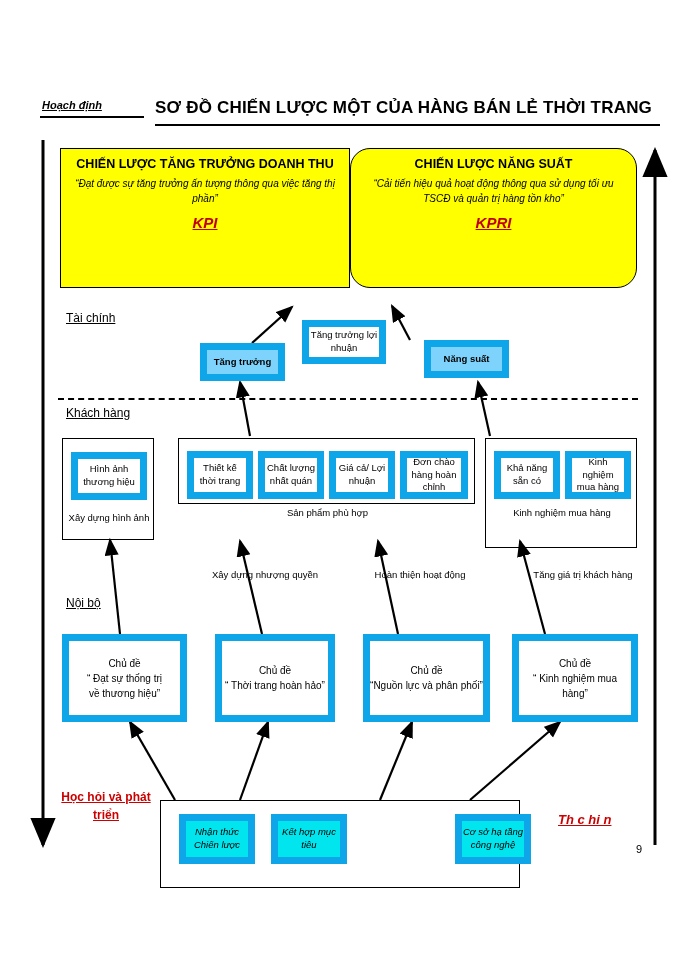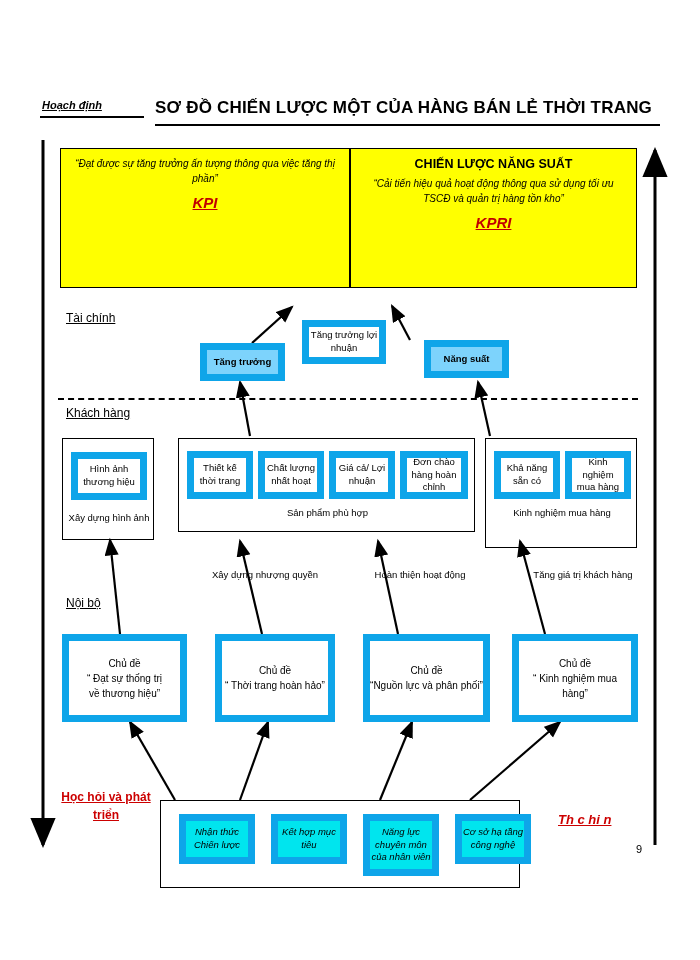--- a/index.html
+++ b/index.html
@@ -98,25 +98,26 @@
     <line x1="470" y1="800" x2="560" y2="722" stroke="#000" stroke-width="2.2" marker-end="url(#ah)"></line>
   </svg>
 
   <div class="abs planning-label" style="left:42px;top:99px;">Hoạch định</div>
   <div class="abs title-rule" style="left:40px;top:116px;width:104px;"></div>
 
   <div class="abs main-title" style="left:155px;top:98px;">SƠ ĐỒ CHIẾN LƯỢC MỘT CỦA HÀNG BÁN LẺ THỜI TRANG</div>
   <div class="abs title-rule" style="left:155px;top:124px;width:505px;"></div>
 
   <div class="abs yellow-box" style="left:60px;top:148px;width:290px;height:140px;">
+    <div class="yellow-title">CHIẾN LƯỢC TĂNG TRƯỞNG DOANH THU</div>
     <div class="yellow-sub">“Đạt được sự tăng trưởng ấn tượng thông qua việc tăng thị phần”</div>
     <div class="kpi">KPI</div>
   </div>
 
-  <div class="abs yellow-box" style="left:350px;top:148px;width:287px;height:140px;">
+  <div class="abs yellow-box" style="left:350px;top:148px;width:287px;height:140px;border-radius:20px;">
     <div class="yellow-title">CHIẾN LƯỢC NĂNG SUẤT</div>
     <div class="yellow-sub">“Cải tiến hiệu quả hoạt động thông qua sử dụng tối ưu TSCĐ và quản trị hàng tồn kho”</div>
     <div class="kpi">KPRI</div>
   </div>
 
   <div class="abs persp" style="left:66px;top:311px;">Tài chính</div>
 
   <div class="abs box cyan ctr" style="left:200px;top:343px;width:85px;height:38px;">
     <span>Tăng trưởng</span>
   </div>
@@ -133,26 +134,26 @@
 
   <div class="abs persp" style="left:66px;top:406px;">Khách hàng</div>
 
   <div class="abs groupbox" style="left:62px;top:438px;width:92px;height:102px;">
     <div class="abs box ctr" style="left:8px;top:13px;width:76px;height:48px;">
       <span>Hình ảnh thương hiệu</span>
     </div>
     <div class="abs grouplabel" style="left:0;top:73px;width:92px;">Xây dựng hình ảnh</div>
   </div>
 
-  <div class="abs groupbox" style="left:178px;top:438px;width:297px;height:94px;">
+  <div class="abs groupbox" style="left:178px;top:438px;width:297px;height:66px;">
     <div class="abs box ctr" style="left:8px;top:12px;width:66px;height:48px;">
       <span>Thiết kế thời trang</span>
     </div>
     <div class="abs box ctr" style="left:79px;top:12px;width:66px;height:48px;">
-      <span>Chất lượng nhất hoạt</span>
+      <span>Chất lượng nhất quán</span>
     </div>
     <div class="abs box ctr" style="left:150px;top:12px;width:66px;height:48px;">
       <span>Giá cả/ Lợi nhuận</span>
     </div>
     <div class="abs box ctr" style="left:221px;top:12px;width:68px;height:48px;">
       <span>Đơn chào hàng hoàn chỉnh</span>
     </div>
     <div class="abs grouplabel" style="left:0;top:68px;width:297px;">Sản phẩm phù hợp</div>
   </div>
 
@@ -195,23 +196,20 @@
 
   <div class="abs persp-red" style="left:58px;top:788px;width:96px;">Học hỏi và phát triển</div>
 
   <div class="abs groupbox" style="left:160px;top:800px;width:360px;height:88px;font-style:italic;">
     <div class="abs box cyan2 ctr" style="left:18px;top:13px;width:76px;height:50px;">
       <span>Nhận thức Chiến lược</span>
     </div>
     <div class="abs box cyan2 ctr" style="left:110px;top:13px;width:76px;height:50px;">
       <span>Kết hợp mục tiêu</span>
     </div>
-    <div class="abs box cyan2 ctr" style="left:202px;top:13px;width:76px;height:62px;">
-      <span>Năng lực chuyên môn của nhân viên</span>
-    </div>
     <div class="abs box cyan2 ctr" style="left:294px;top:13px;width:76px;height:50px;">
       <span>Cơ sở hạ tầng công nghệ</span>
     </div>
   </div>
 
   <div class="abs thchin" style="left:558px;top:812px;">Th  c hi  n</div>
   <div class="abs page-num" style="left:636px;top:843px;">9</div>
 
 </div>
 

